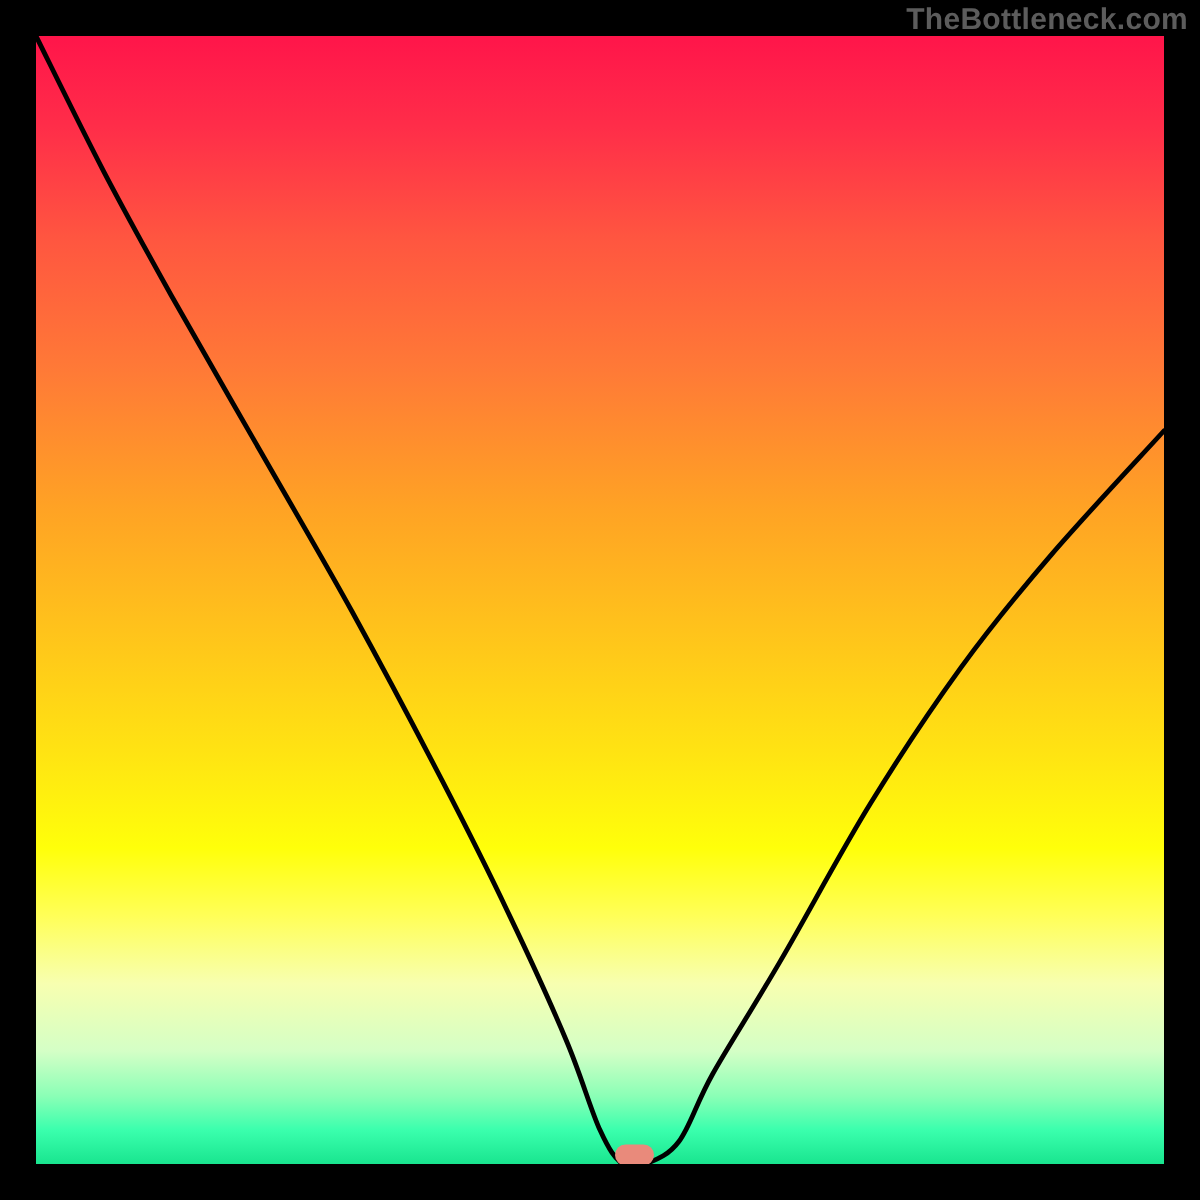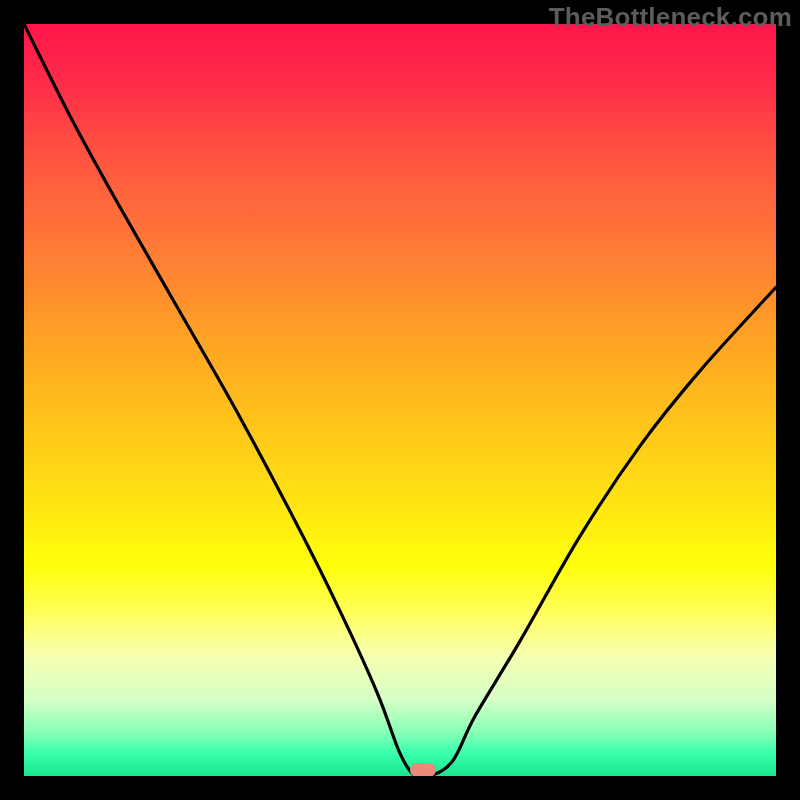--- a/index.html
+++ b/index.html
@@ -15,21 +15,21 @@
     position: relative;
     width: 800px;
     height: 800px;
     background: #000;
   }
   .watermark {
     position: absolute;
     top: 2px;
     right: 8px;
     color: #5c5c5c;
-    font-size: 26px;
+    font-size: 20px;
     font-weight: 600;
     letter-spacing: 0.2px;
     z-index: 5;
   }
   .plot-area {
     position: absolute;
     left: 24px;
     top: 24px;
     width: 752px;
     height: 752px;

